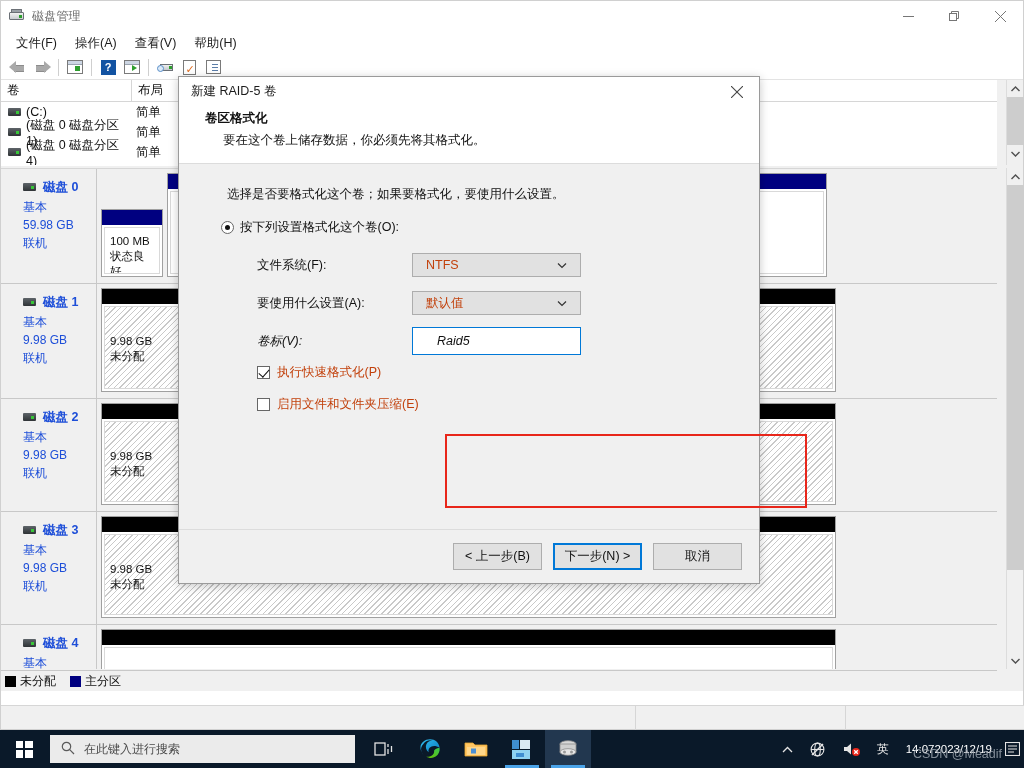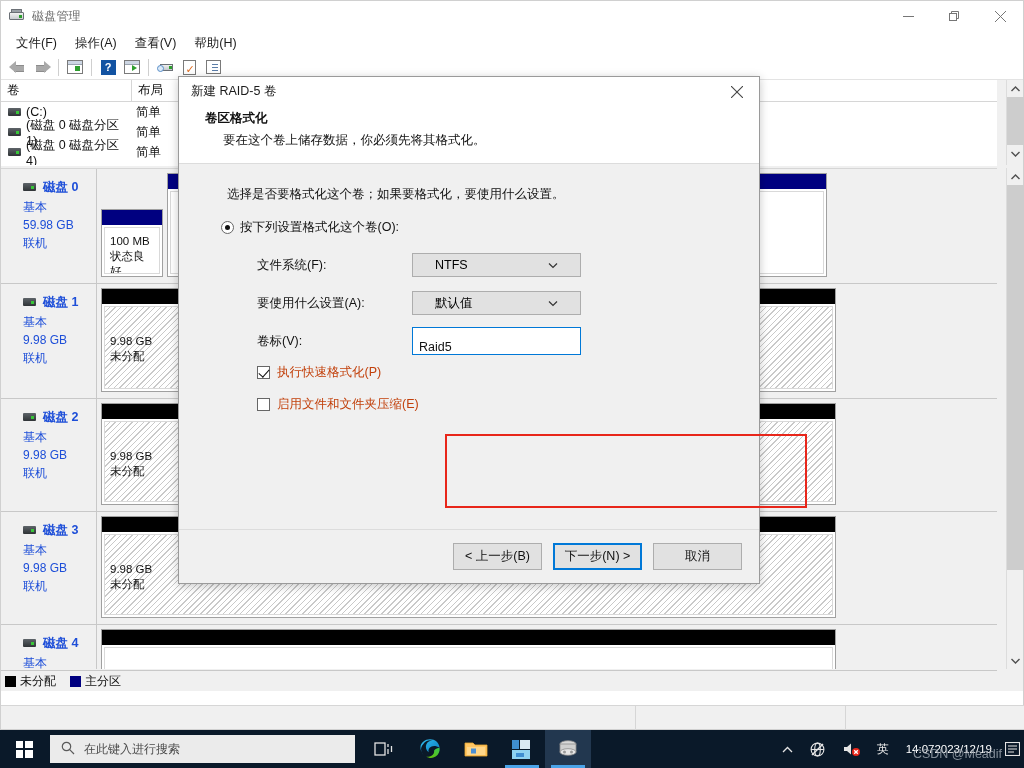--- a/index.html
+++ b/index.html
@@ -207,27 +207,27 @@
   .radio-line { display:flex; align-items:center; gap:6px; padding-left:42px; margin-top:24px; font-size:12.5px; color:#111;}
   .radio-line.second { margin-top:16px; }
   .rdo { width:13px; height:13px; border:1px solid #666; border-radius:50%; background:#fff; position:relative; flex:none;}
   .rdo.on::after { content:""; position:absolute; left:3px; top:3px; width:5px; height:5px; border-radius:50%; background:#111;}
 
   .form-grid { margin-top:14px; padding-left:78px; }
   .form-row { display:flex; align-items:center; height:30px; margin-bottom:8px; }
   .form-row .flabel { width:155px; font-size:12.5px; color:#111; }
   .combo {
     width:169px; height:24px; background:#e1e1e1; border:1px solid #adadad;
-    display:flex; align-items:center; padding:0 22px; font-size:12.5px; color:#000000; position:relative;
+    display:flex; align-items:center; padding:0 13px; font-size:12.5px; color:#c2410c; position:relative;
   }
   .combo .cv { flex:1; }
   .combo .carrow { color:#333; font-size:10px; }
   .txtbox {
     width:169px; height:28px; background:#ffffff; border:1px solid #0078d7;
-    display:flex; align-items:flex-end; padding:0 6px; font-size:12.5px; color:#111;
+    display:flex; align-items:center; padding:0 24px; font-size:12.5px; color:#111;
   }
   .chk-line { display:flex; align-items:center; gap:7px; font-size:12.5px; color:#c2410c; }
   .cbx { width:13px; height:13px; border:1px solid #666; background:#fff; position:relative; flex:none;}
   .cbx.on::after {
     content:""; position:absolute; left:3px; top:0px; width:5px; height:9px;
     border-right:1.6px solid #111; border-bottom:1.6px solid #111; transform:rotate(42deg);
   }
 
   .redbox {
     position:absolute; left:266px; top:357px; width:362px; height:74px;
@@ -626,21 +626,21 @@
           <div class="combo">
             <span class="cv">默认值</span>
             <span class="carrow">
               <svg width="10" height="7" viewBox="0 0 10 7">
                   <path d="M1 1.5 L5 5.5 L9 1.5" fill="none" stroke="#333" stroke-width="1.2"></path>
                 </svg>
             </span>
           </div>
         </div>
 
-        <div class="form-row" style="margin-top:4px;">
+        <div class="form-row" style="margin-top:4px;font-style:italic;">
           <div class="flabel">卷标(V):</div>
           <div class="txtbox">
             <span>Raid5</span>
           </div>
         </div>
 
         <div class="chk-line" style="margin-top:6px;">
           <span class="cbx on"></span>
           <span>执行快速格式化(P)</span>
         </div>

